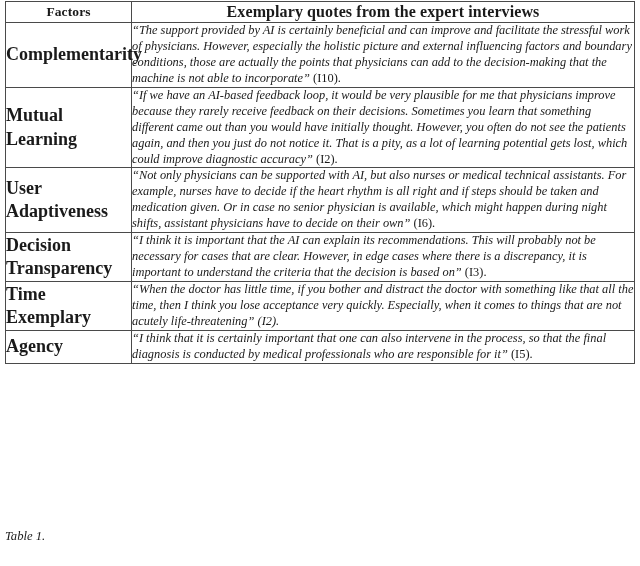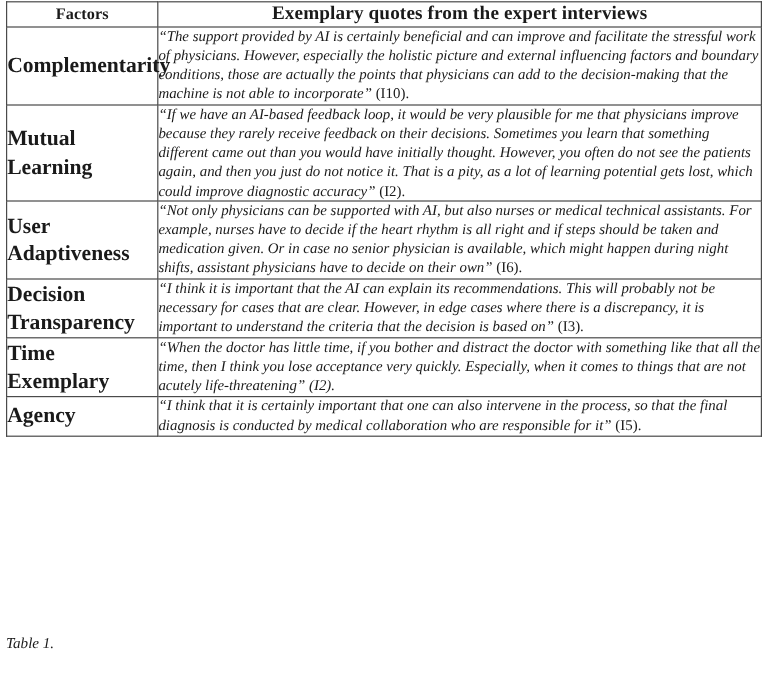--- a/index.html
+++ b/index.html
@@ -121,21 +121,21 @@
       <tr>
         <td class="factor-cell">Decision Transparency</td>
         <td class="quote-cell"><span class="quote-text">“I think it is important that the AI can explain its recommendations. This will probably not be necessary for cases that are clear. However, in edge cases where there is a discrepancy, it is important to understand the criteria that the decision is based on”</span> <span class="ref-roman">(I3).</span></td>
       </tr>
       <tr>
         <td class="factor-cell">Time Exemplary</td>
         <td class="quote-cell"><span class="quote-text">“When the doctor has little time, if you bother and distract the doctor with something like that all the time, then I think you lose acceptance very quickly. Especially, when it comes to things that are not acutely life-threatening”</span> <span class="ref-italic">(I2).</span></td>
       </tr>
       <tr>
         <td class="factor-cell">Agency</td>
-        <td class="quote-cell"><span class="quote-text">“I think that it is certainly important that one can also intervene in the process, so that the final diagnosis is conducted by medical collaboration who are responsible for it”</span> <span class="ref-roman">(I5).</span></td>
+        <td class="quote-cell"><span class="quote-text">“I think that it is certainly important that one can also intervene in the process, so that the final diagnosis is conducted by medical professionals who are responsible for it”</span> <span class="ref-roman">(I5).</span></td>
       </tr>
     </tbody>
   </table>
 
   <div class="caption">
     <span class="caption-label">Table 1.</span>
   </div>
 
 </div>
 

